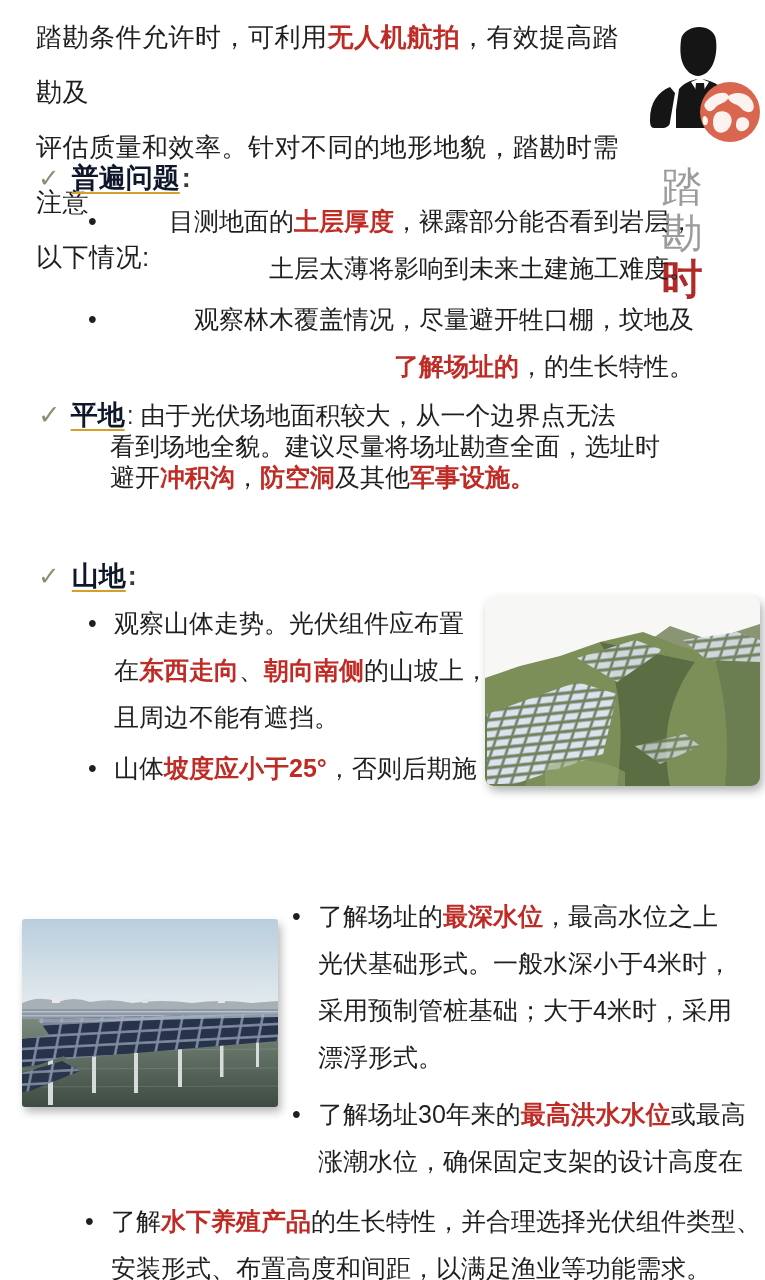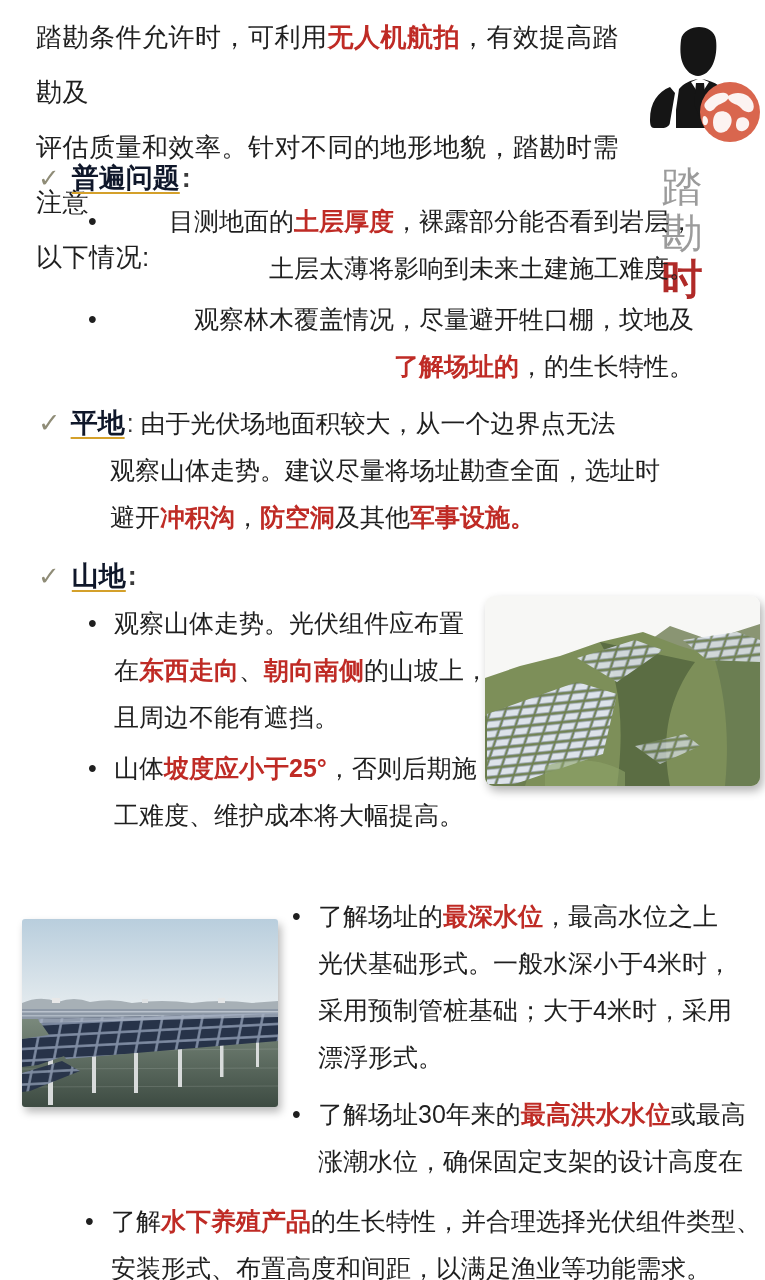--- a/index.html
+++ b/index.html
@@ -20,21 +20,21 @@
     text-underline-offset:5px;
   }
   .sec-colon{color:#3a3a3a;margin-left:2px;}
   ul.bullets{list-style:none;margin:0;padding:0;position:absolute;}
   ul.bullets li{position:relative;font-size:25px;line-height:47px;margin:0 0 4px 0;}
   ul.bullets li::before{
     content:"•";position:absolute;left:-26px;top:0;color:#1f1f1f;font-size:25px;
   }
   .hang{
     position:absolute;left:38px;top:400px;width:640px;
-    font-size:25px;line-height:47px;padding-left:72px;text-indent:-72px;
+    font-size:25px;line-height:31px;padding-left:72px;text-indent:-72px;
   }
   .hang .check{margin-right:10px;}
   .hang .sec-title,.hang .check{font-size:27px;font-weight:700;}
   
   .vertical{
     position:absolute;left:656px;top:164px;width:52px;text-align:center;
     font-size:41px;line-height:46px;font-weight:400;
   }
   .v-gray{color:#9b9b9b;display:block;}
   .v-red{color:#b02a28;display:block;font-weight:700;}
@@ -90,29 +90,29 @@
   <div class="sec-head" style="left:38px;top:160px;">
     <span class="check">✓</span><span class="sec-title">普遍问题</span><span class="sec-colon">:</span>
   </div>
   <ul class="bullets" style="left:114px;top:198px;width:580px;text-align:right;">
     <li><span>目测地面的</span><span class="c-red">土层厚度</span><span>，裸露部分能否看到岩层，</span><br><span>土层太薄将影响到未来土建施工难度。</span></li>
     <li><span>观察林木覆盖情况，尽量避开牲口棚，坟地及</span><br><span class="c-red">了解场址的</span><span>，的生长特性。</span></li>
   </ul>
 
   <div class="hang">
     <span class="check">✓</span><span class="sec-title">平地</span><span class="sec-colon">:</span>
-    <span><span>由于光伏场地面积较大，从一个边界点无法</span><br><span>观察山体走势。建议尽量将场址勘查全面，选址时</span><br><span>避开</span><span class="c-red">冲积沟</span><span>，</span><span class="c-red">防空洞</span><span>及其他</span><span class="c-red">军事设施。</span></span>
+    <span><span>由于光伏场地面积较大，从一个边界点无法</span><br><span>看到场地全貌。建议尽量将场址勘查全面，选址时</span><br><span>避开</span><span class="c-red">冲积沟</span><span>，</span><span class="c-red">防空洞</span><span>及其他</span><span class="c-red">军事设施。</span></span>
   </div>
 
   <div class="sec-head" style="left:38px;top:558px;">
     <span class="check">✓</span><span class="sec-title">山地</span><span class="sec-colon">:</span>
   </div>
   <ul class="bullets" style="left:114px;top:600px;width:395px;">
     <li><span>观察山体走势。光伏组件应布置</span><br><span>在</span><span class="c-red">东西走向</span><span>、</span><span class="c-red">朝向南侧</span><span>的山坡上，</span><br><span>且周边不能有遮挡。</span></li>
-    <li><span>山体</span><span class="c-red">坡度应小于25°</span><span>，否则后期施</span><br><span>工难度、维护成本将大幅提高。</span></li>
+    <li><span>山体</span><span class="c-red">坡度应小于25°</span><span>，否则后期施</span><br></li>
   </ul>
 
   <div class="photo photo-mountain">
     <svg width="275" height="190" viewBox="0 0 275 190" xmlns="http://www.w3.org/2000/svg">
       <defs>
         <pattern id="pvm" width="15" height="10" patternUnits="userSpaceOnUse" patternTransform="skewX(-24) rotate(-6)">
           <rect width="15" height="10" fill="#6f814f"></rect>
           <rect x="0.5" y="1" width="12.5" height="7" fill="#dde3ea" stroke="#98a2b4" stroke-width="0.8"></rect>
         </pattern>
       </defs>

